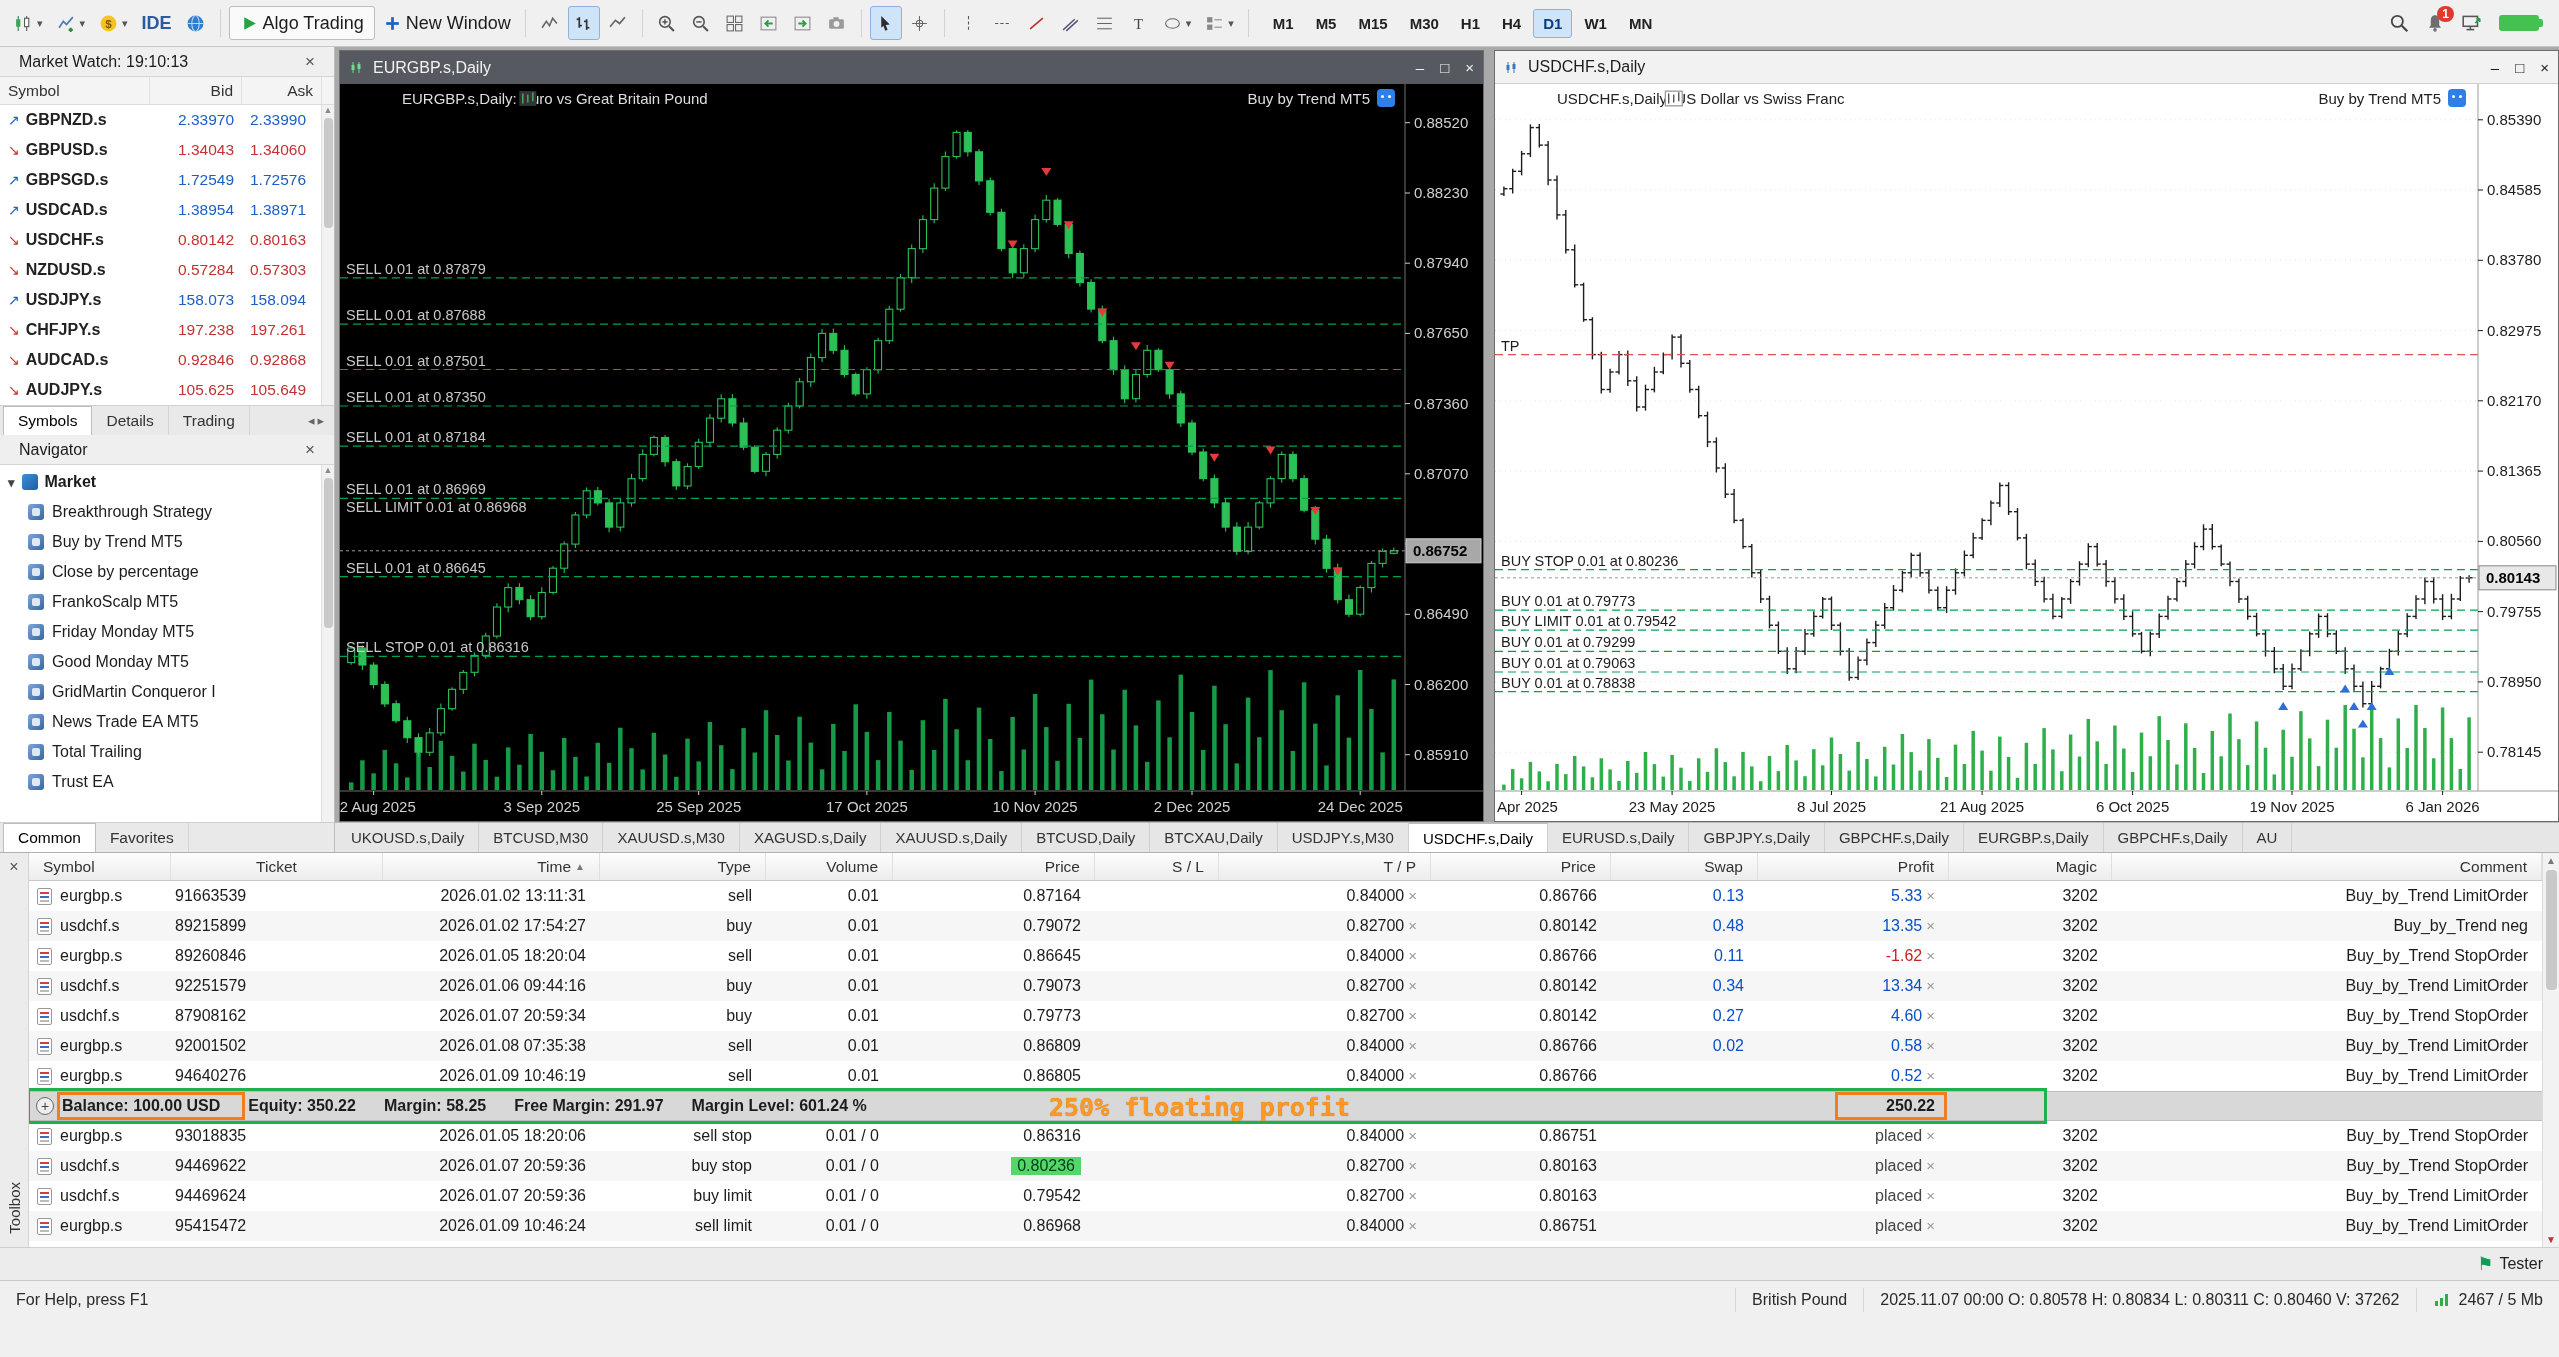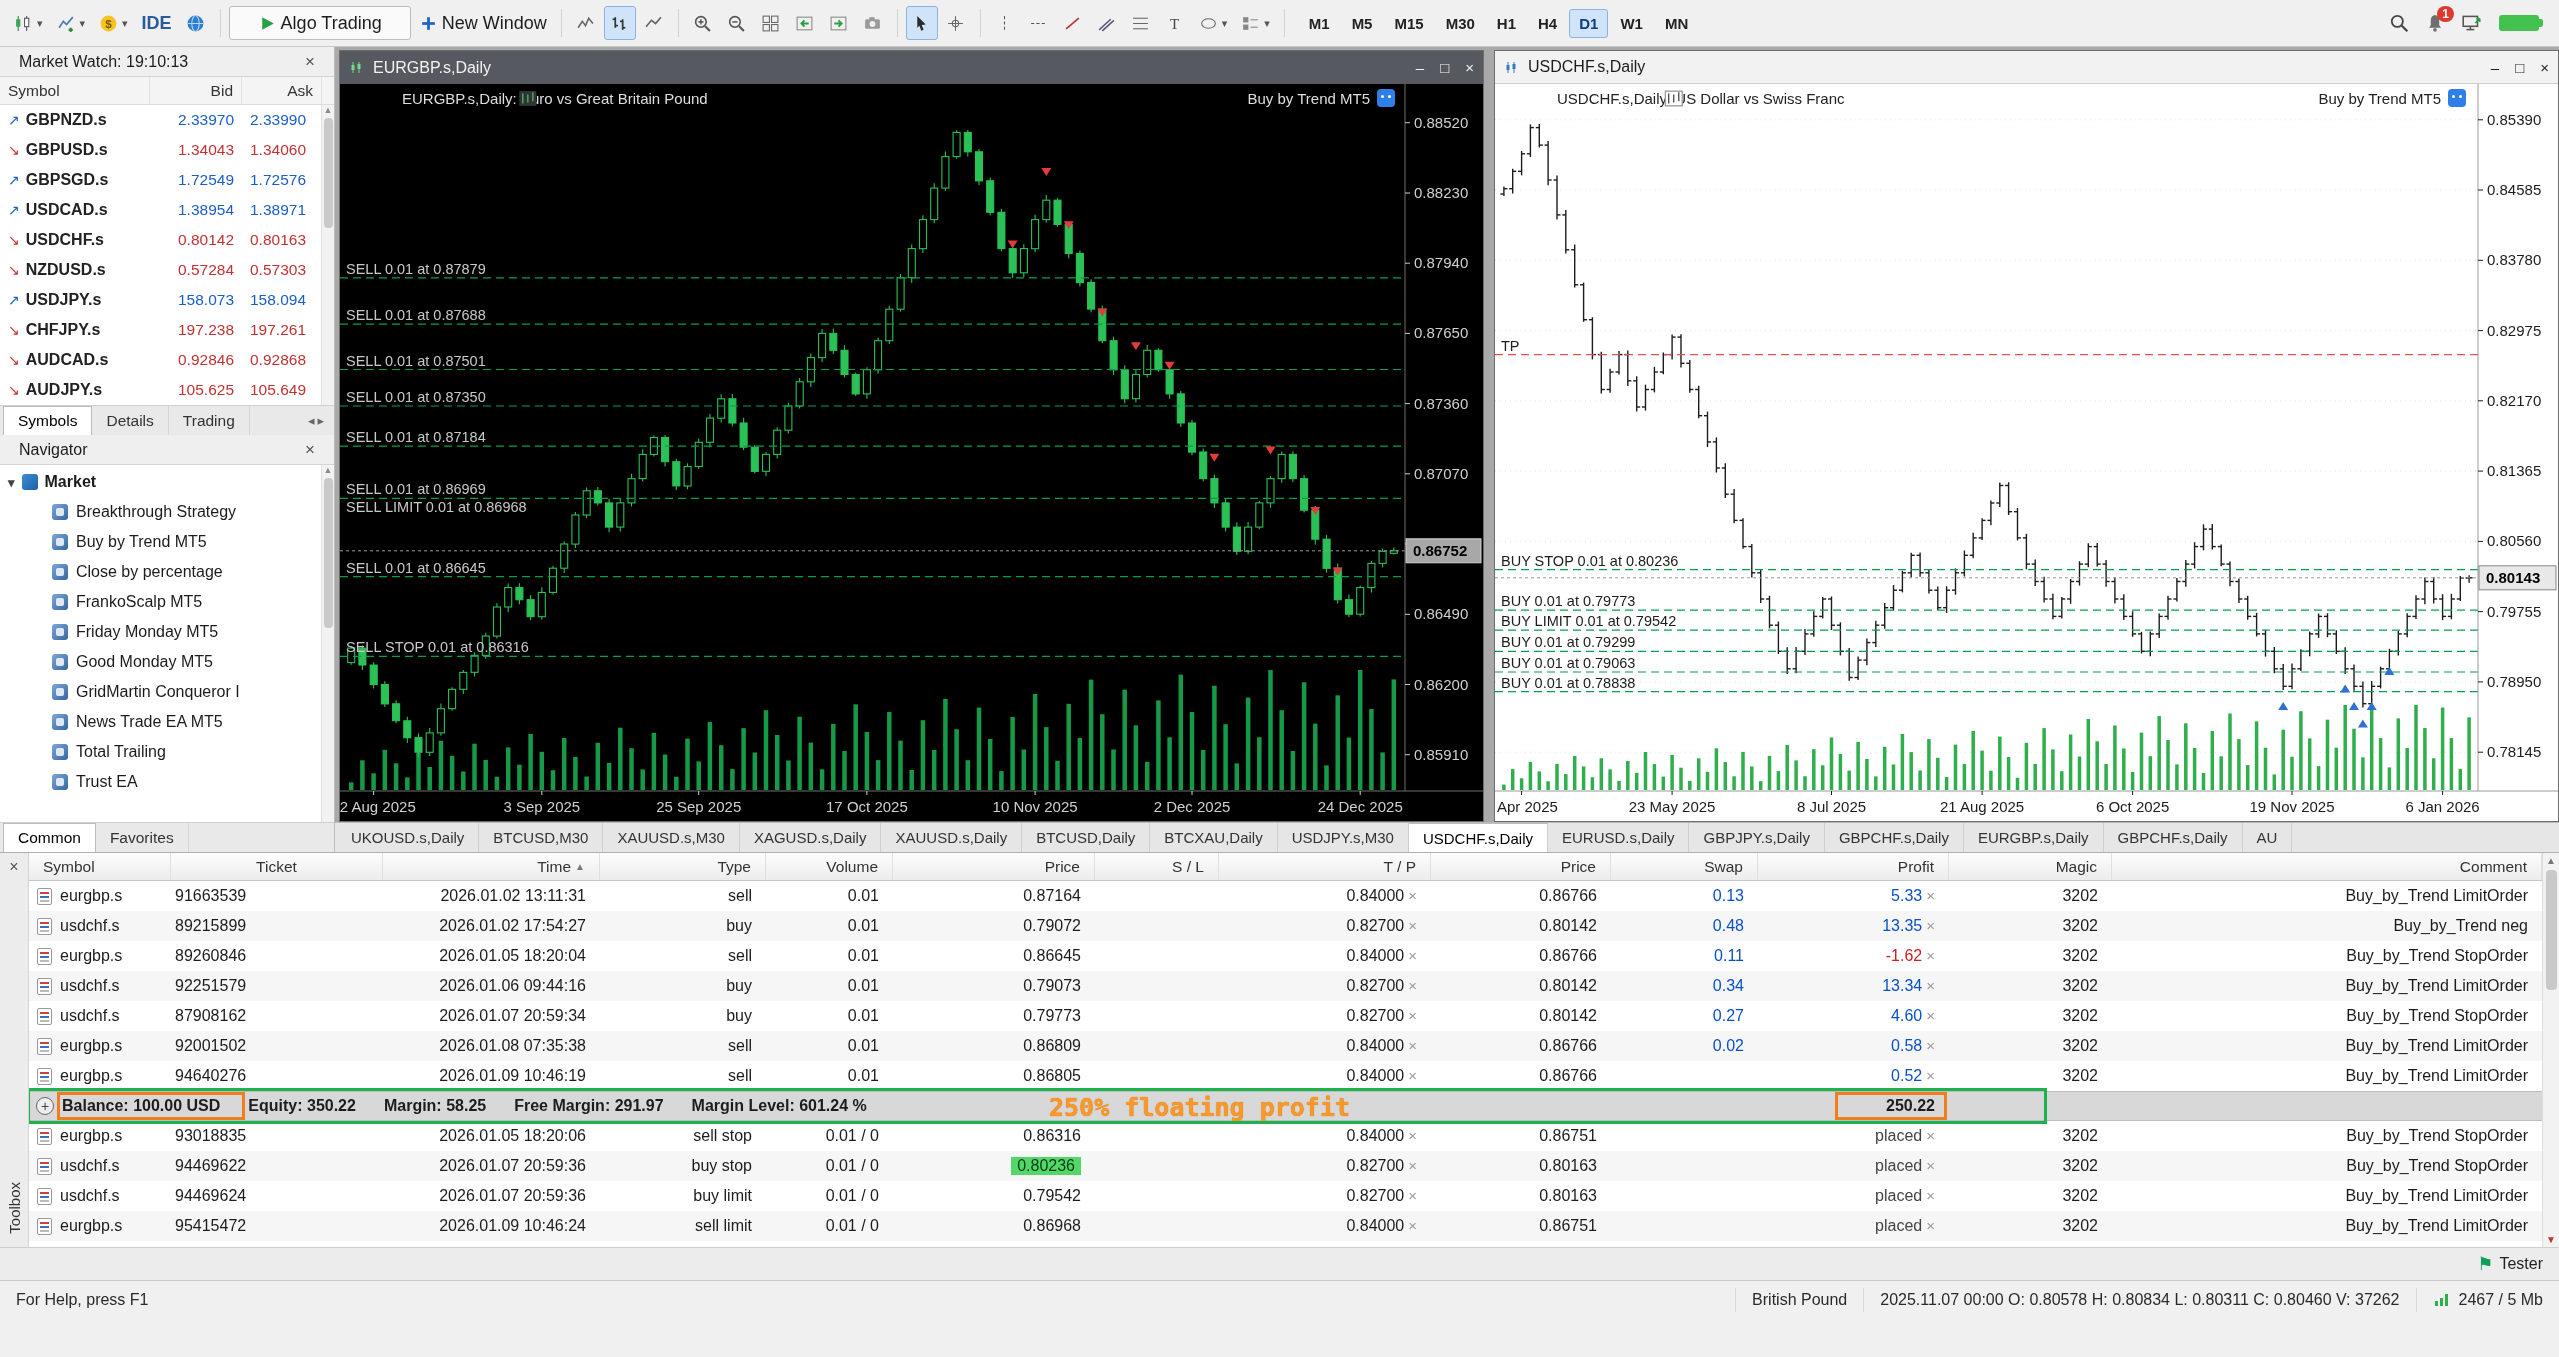--- a/index.html
+++ b/index.html
@@ -11,21 +11,21 @@
 #menubar{height:39px;background:#f0f0f0;border-bottom:1px solid #e3e3e3;display:flex;align-items:center;padding-left:8px}
 .menu-item{padding:0 17px;font-size:18px;height:100%;display:flex;align-items:center}
 
 #toolbar{height:47px;background:#f0f0f0;border-bottom:1px solid #c9c9c9;display:flex;align-items:center;padding:0 8px;gap:2px}
 .tbtn{height:34px;min-width:32px;display:flex;align-items:center;justify-content:center;gap:4px;border:1px solid transparent;border-radius:3px;padding:0 5px}
 .tbtn.pressed{background:#cfe3f9;border-color:#8fb2dd}
 .tbtn .ic{width:19px;height:19px}
 .tsep{width:1px;height:28px;background:#d2d2d2;margin:0 6px}
 .caret{font-size:11px;color:#555}
 .tlabel{font-size:18px}
-.tbtn.framed{border-color:#bdbdbd;background:#fafafa;padding:0 28px}
+.tbtn.framed{border-color:#bdbdbd;background:#fafafa;padding:0 10px}
 #tf-group{display:flex;gap:2px;margin-left:6px}
 .tf{font-size:15px;font-weight:bold;color:#222;padding:5px 9px;border:1px solid transparent;border-radius:3px}
 .tf.active{background:#cfe3f9;border-color:#8fb2dd;color:#0b3e7e}
 #toolbar-right{margin-left:auto;display:flex;align-items:center;gap:16px;margin-right:12px}
 .bell-wrap{position:relative}
 .badge{position:absolute;top:-7px;right:-9px;background:#e03a2f;color:#fff;font-size:12px;font-weight:bold;border-radius:9px;padding:1px 5px}
 .battery{width:40px;height:16px;background:#43c24f;border-radius:3px;position:relative}
 .battery:after{content:"";position:absolute;right:-4px;top:4px;width:4px;height:8px;background:#43c24f;border-radius:0 2px 2px 0}
 
 #middle{height:805px;display:flex}
@@ -48,21 +48,21 @@
 .tickarrow{font-size:14px;font-weight:normal}
 .mw-scroll{position:absolute;right:0;top:0;bottom:0;width:13px;background:#f2f2f2;border-left:1px solid #e0e0e0;display:flex;flex-direction:column;align-items:center;font-size:9px;color:#888}
 .mw-scroll .thumb{width:9px;height:110px;background:#c9c9c9;border-radius:4px;margin-top:3px}
 .tabs-row{height:30px;background:#e9e9e9;border-top:1px solid #d0d0d0;display:flex;align-items:stretch;padding-left:3px;font-size:15.5px}
 .ptab{display:flex;align-items:center;padding:0 14px;color:#333;border-right:1px solid #d6d6d6}
 .ptab.active{background:#fff;border:1px solid #bdbdbd;border-bottom:none;color:#000}
 .tab-arrows{margin-left:auto;display:flex;align-items:center;padding:0 7px;color:#666;font-size:13px;letter-spacing:3px}
 #nav-tree{flex:1;overflow:hidden;position:relative;padding-top:2px}
 .tree-root{height:30px;display:flex;align-items:center;gap:7px;padding-left:8px;font-weight:bold}
 .tw{color:#444;font-size:13px}
-.tree-item{height:30px;display:flex;align-items:center;gap:8px;padding-left:52px;font-size:16px}
+.tree-item{height:30px;display:flex;align-items:center;gap:8px;padding-left:28px;font-size:16px}
 .nav-ic{width:16px;height:16px;border-radius:3px}
 .nav-ic.market{background:linear-gradient(135deg,#3f8fd4,#1c5fa8)}
 .nav-ic.ea{background:linear-gradient(135deg,#7fa6d9,#35669f);position:relative}
 .nav-ic.ea:after{content:"";position:absolute;left:4px;top:4px;width:8px;height:8px;background:#dfe9f5;border-radius:2px}
 .nav-scroll{position:absolute;right:0;top:0;bottom:0;width:13px;background:#f2f2f2;border-left:1px solid #e0e0e0;display:flex;flex-direction:column;align-items:center;font-size:9px;color:#888}
 .nav-scroll .thumb{width:9px;height:150px;background:#c9c9c9;border-radius:4px;margin-top:3px}
 
 #chart-area{flex:1;min-width:0;display:flex;flex-direction:column;background:#a9a9a9}
 #mdi{flex:1;display:flex;padding:3px 0 0 4px;gap:10px;min-height:0}
 .chart-window{border:1px solid #6d6d6d;display:flex;flex-direction:column;min-height:0}

